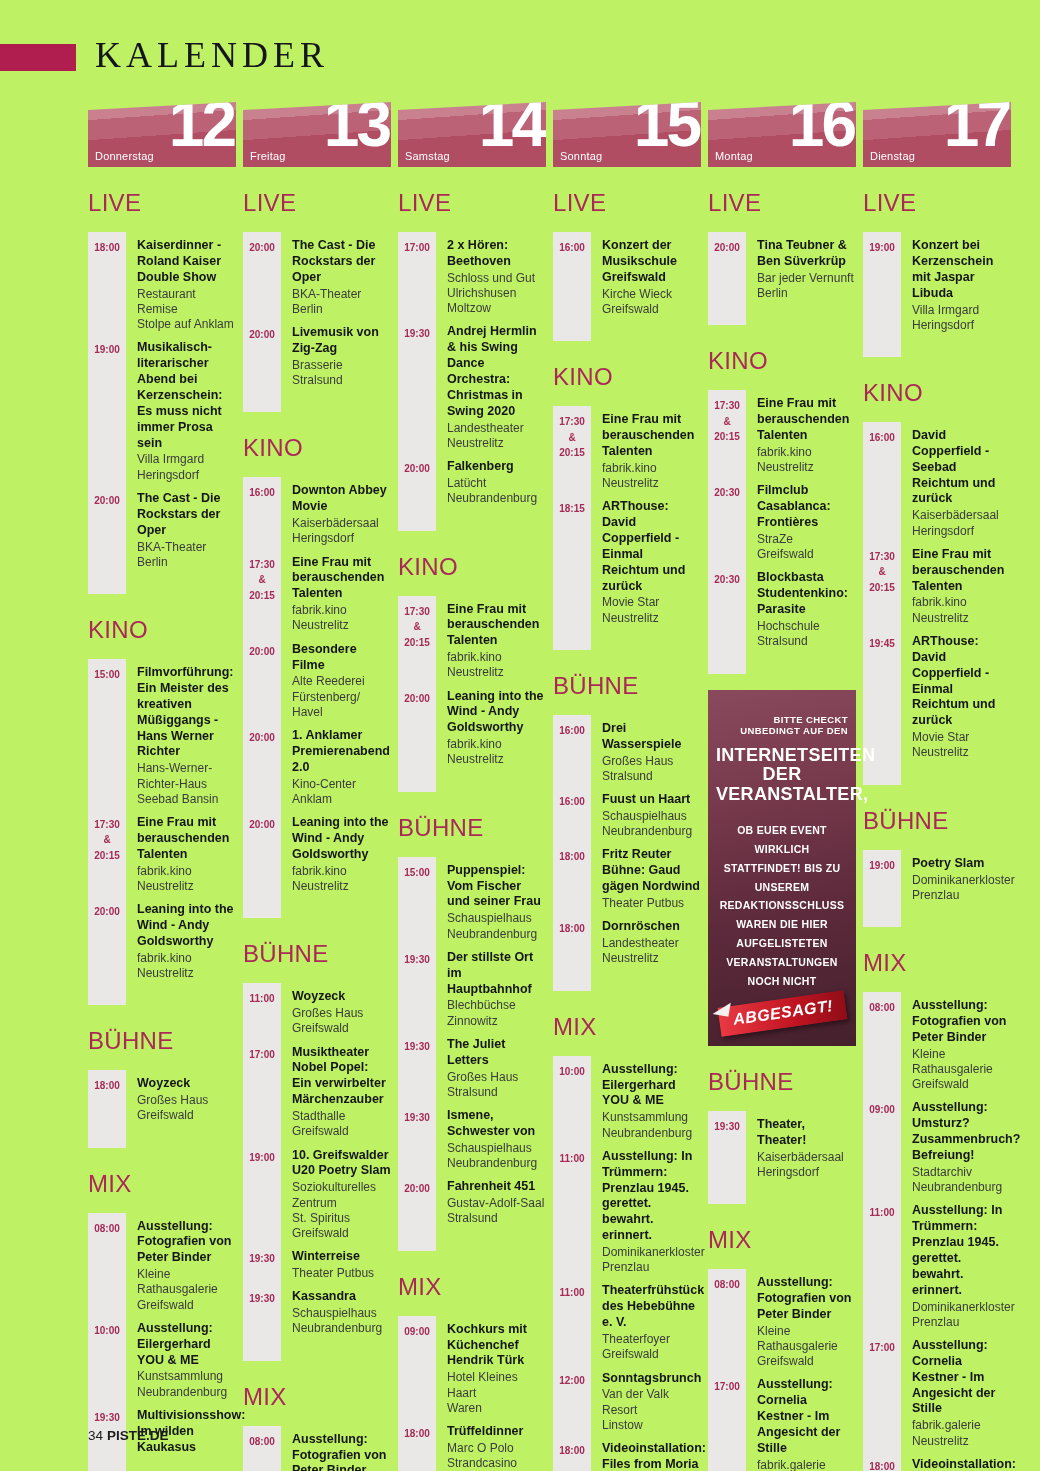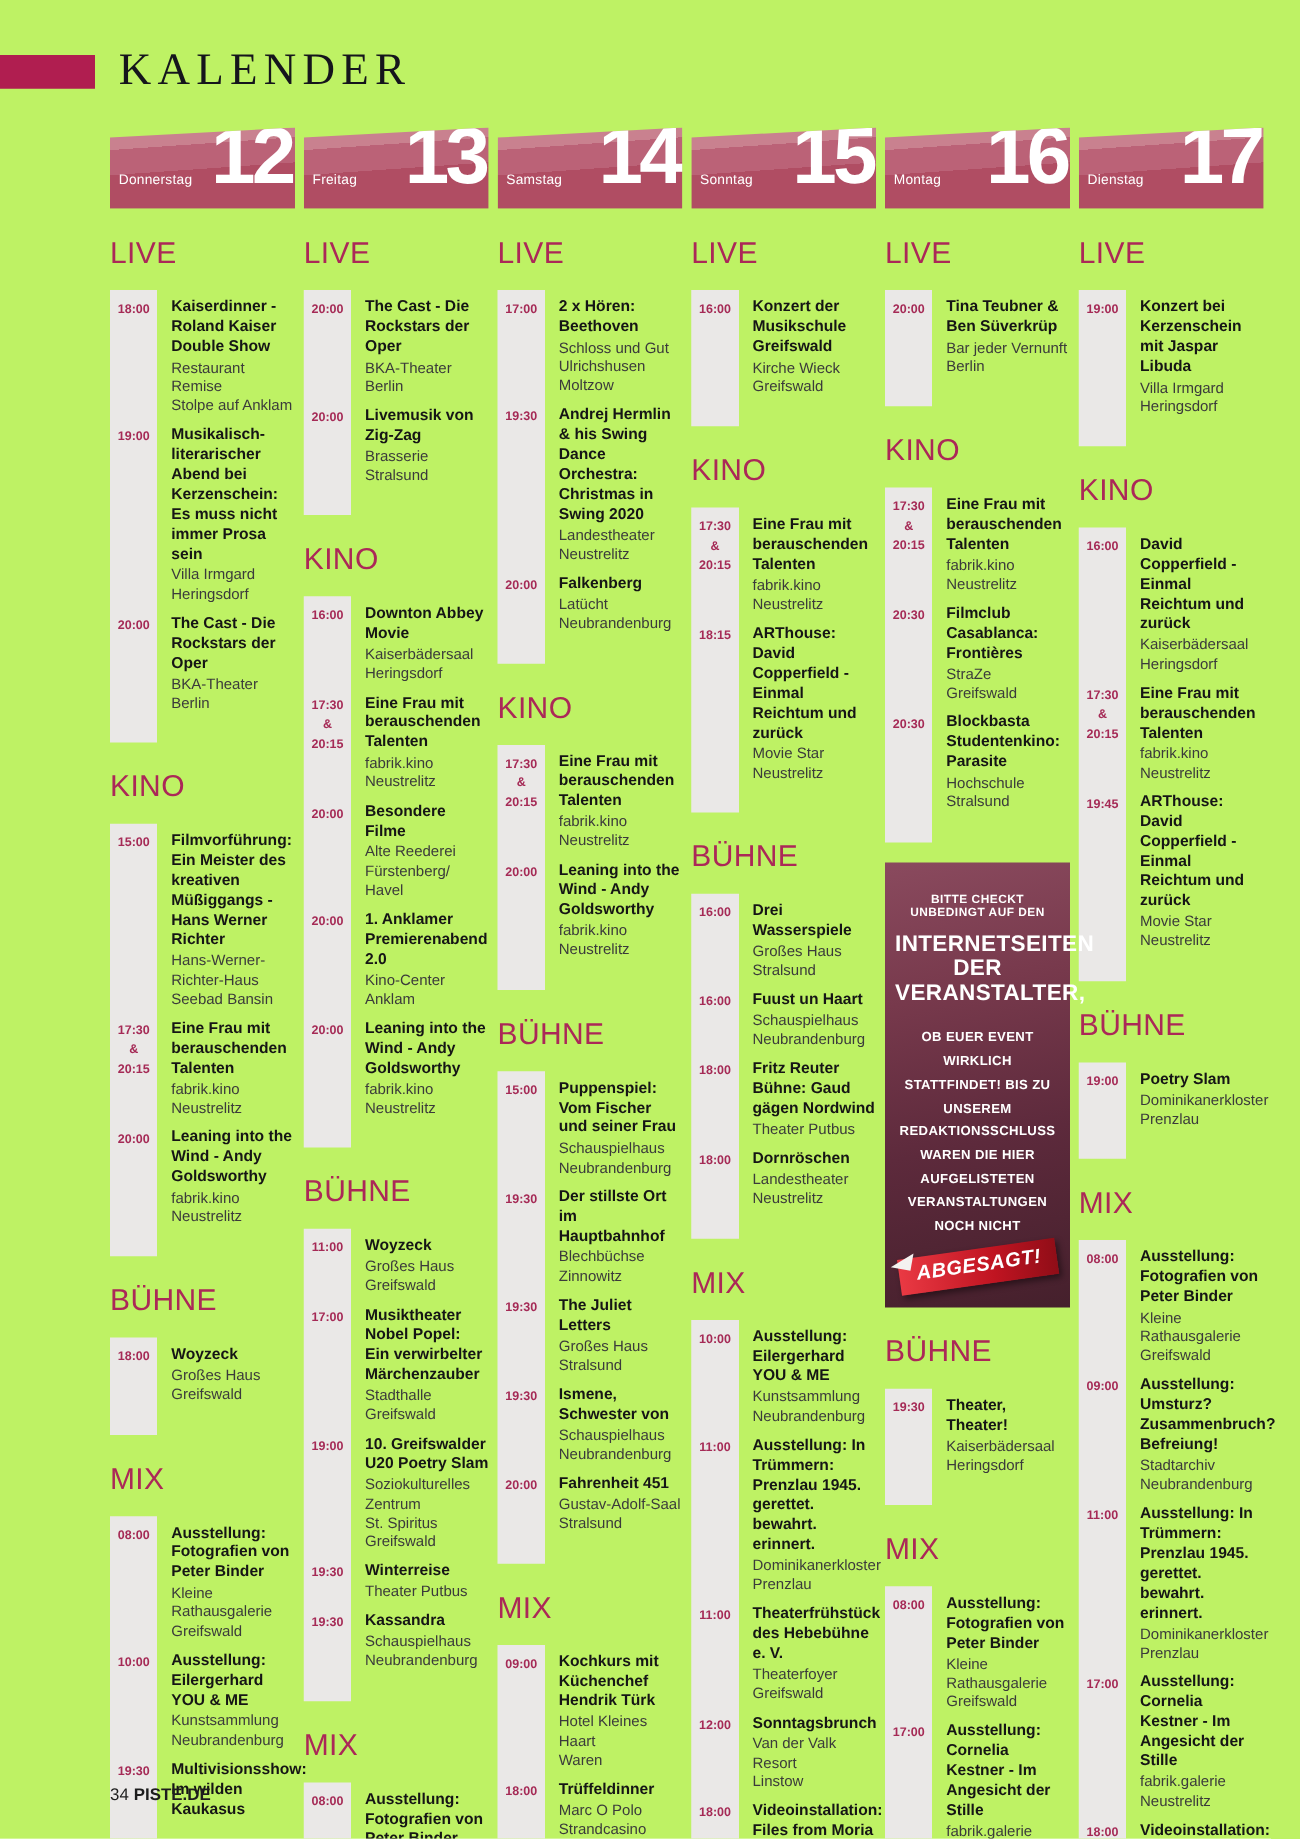--- a/index.html
+++ b/index.html
@@ -13,39 +13,39 @@
 
   
   .cal{position:absolute;left:88px;top:100px;display:grid;grid-template-columns:repeat(6,148px);
     grid-column-gap:7px;align-items:start;}
   .col{min-width:0;}
 
   
   .daybox{position:relative;height:67px;margin-bottom:20px;color:#fff;
     clip-path:polygon(0 15%,100% 3%,100% 100%,0 100%);
     background:linear-gradient(176deg,#c9818f 0%,#c9818f 26%,#bb6277 26%,#bb6277 52%,#b04d63 52%,#b04d63 100%);}
-  .dayname{position:absolute;left:7px;bottom:17px;font-size:11px;letter-spacing:.2px;}
+  .dayname{position:absolute;left:7px;bottom:5px;font-size:11px;letter-spacing:.2px;}
   .daynum{position:absolute;right:2px;top:-8px;font-size:64px;font-weight:700;line-height:1;letter-spacing:-3px;text-align:center;}
 
   
   .sect-h{font-size:24px;font-weight:400;color:#ab2858;letter-spacing:.3px;margin:22px 0 15px;}
   .col .sect-h:first-of-type{margin-top:0;}
   .events{background:linear-gradient(90deg,#eae8e7 0,#eae8e7 38px,transparent 38px);
     padding:6px 0 16px;}
   .event{display:flex;align-items:flex-start;}
   .t{flex:none;width:38px;text-align:center;font-size:10px;font-weight:700;color:#a52a56;
     line-height:1.55;padding-top:2px;white-space:pre-line;}
   .eb{flex:1;min-width:0;padding-left:11px;}
   .etitle{font-size:12.5px;font-weight:700;color:#151515;line-height:1.27;}
   .evenue{font-size:12px;font-weight:400;color:#3b3b3b;line-height:1.27;margin:1px 0 8px;white-space:pre-line;}
 
   
   .notice{position:relative;margin:16px 0 4px;padding:24px 8px 18px;text-align:center;color:#fff;
     background:linear-gradient(168deg,#8a4a5e 0%,#77394c 30%,#5d2a3c 62%,#45202c 100%);}
-  .notice-intro{font-size:9.5px;font-weight:700;letter-spacing:.4px;margin-bottom:10px;}
+  .notice-intro{font-size:9.5px;font-weight:700;letter-spacing:.4px;margin-bottom:10px;text-align:right;}
   .notice-headline{font-size:18px;font-weight:700;letter-spacing:.3px;line-height:1.1;white-space:pre-line;margin-bottom:16px;}
   .notice-body{font-size:10.5px;font-weight:700;letter-spacing:.3px;line-height:1.8;white-space:pre-line;margin-bottom:8px;}
   .sticker{position:relative;display:inline-block;transform:rotate(-8deg);
     background:linear-gradient(95deg,#ea3a44 0%,#c01421 60%,#8f0d17 100%);
     color:#fff;font-size:16px;font-weight:700;font-style:italic;letter-spacing:.5px;
     padding:5px 12px 6px 14px;box-shadow:2px 3px 5px rgba(0,0,0,.45);}
   .sticker::before{content:"";position:absolute;left:-4px;top:-6px;width:0;height:0;
     border-left:16px solid transparent;border-bottom:14px solid #f4f2f0;transform:rotate(18deg);}
 
   
@@ -606,21 +606,21 @@
               <div class="evenue">Villa Irmgard
 Heringsdorf</div>
             </div>
           </div>
         </div>
         <div class="sect-h">KINO</div>
         <div class="events">
           <div class="event">
             <div class="t">16:00</div>
             <div class="eb">
-              <div class="etitle">David Copperfield - Einmal Reichtum und zurück</div>
+              <div class="etitle">David Copperfield - Seebad Reichtum und zurück</div>
               <div class="evenue">Kaiserbädersaal
 Heringsdorf</div>
             </div>
           </div>
           <div class="event">
             <div class="t">17:30
 &amp;
 20:15</div>
             <div class="eb">
               <div class="etitle">Eine Frau mit berauschenden Talenten</div>

